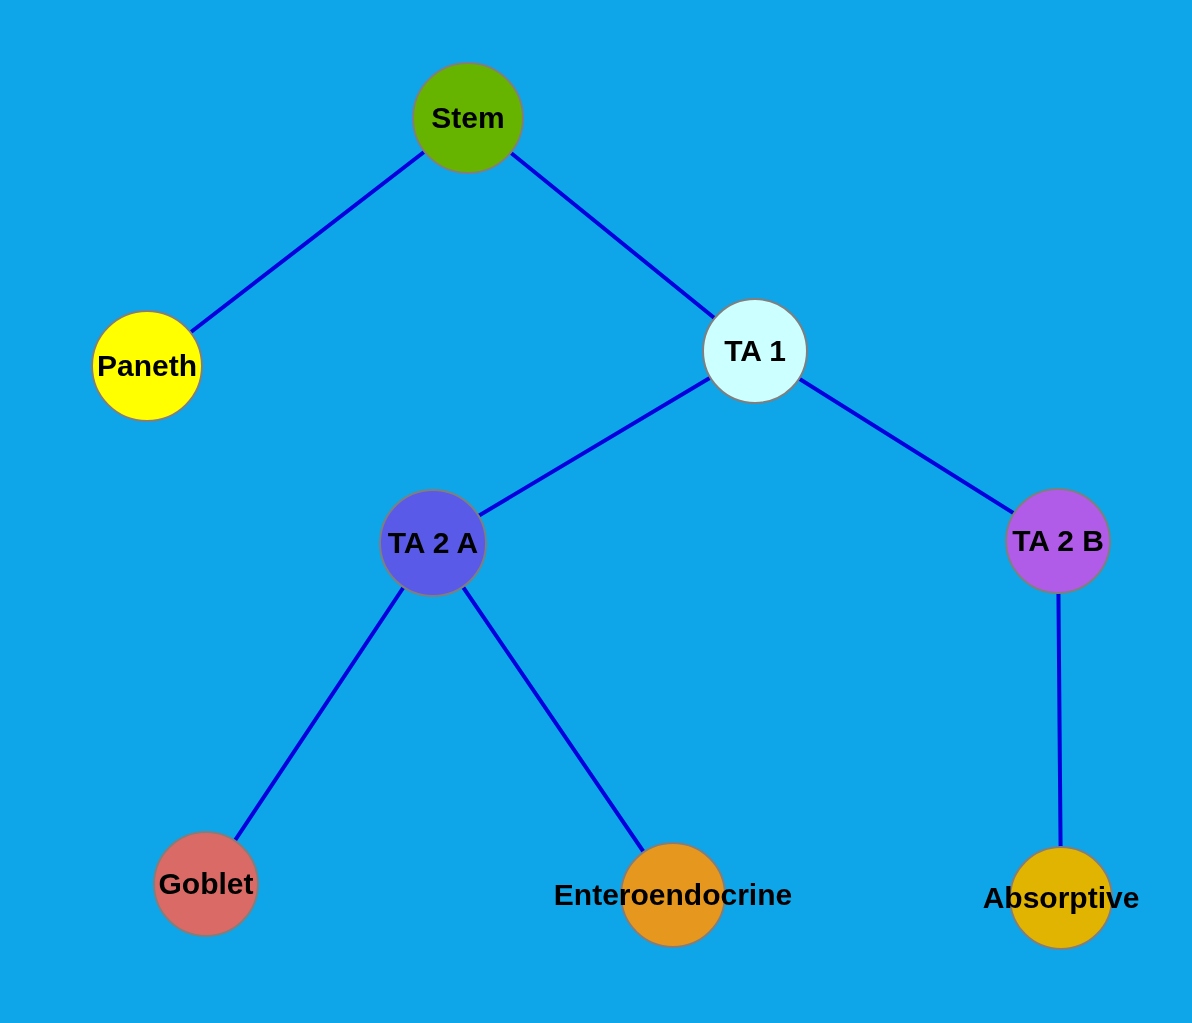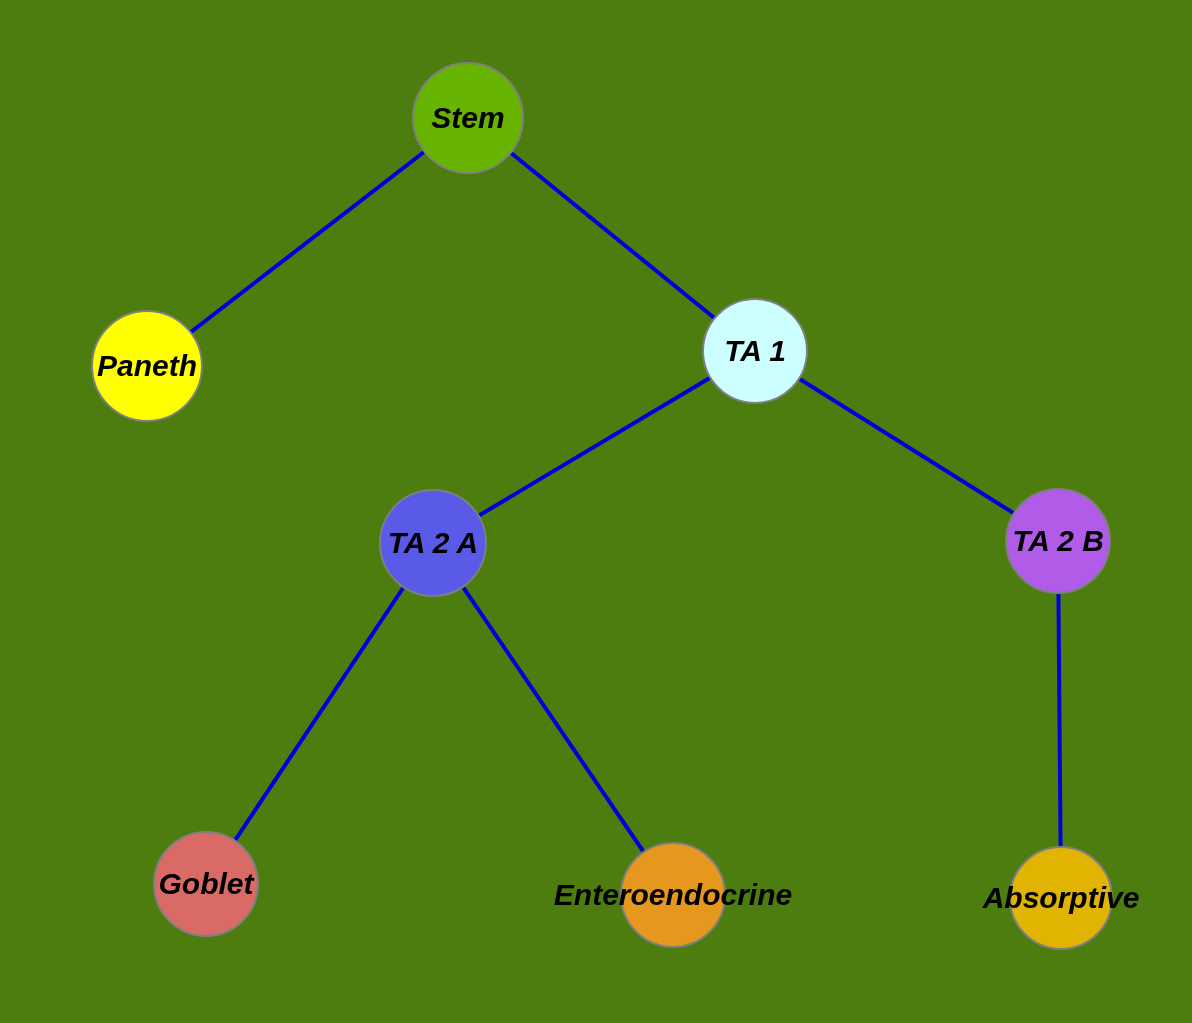--- a/index.html
+++ b/index.html
@@ -31,21 +31,21 @@
     font-weight: bold;
     font-size: 30px;
     fill: #000000;
     text-anchor: middle;
     pointer-events: none;
   }
 </style>
 </head>
 <body>
 
-<div class="canvas-wrap" style="background: #4d7c0f; font-style: italic;">
+<div class="canvas-wrap" style="background: #0ea5e9;">
   <svg id="graph-svg" width="1192" height="1023" viewBox="0 0 1192 1023" xmlns="http://www.w3.org/2000/svg">
     <g id="edges-layer">
         <line x1="468" y1="118" x2="147" y2="366" stroke="#0000dd" stroke-width="4" class="edge-line"></line>
         <line x1="468" y1="118" x2="755" y2="351" stroke="#0000dd" stroke-width="4" class="edge-line"></line>
         <line x1="755" y1="351" x2="433" y2="543" stroke="#0000dd" stroke-width="4" class="edge-line"></line>
         <line x1="755" y1="351" x2="1058" y2="541" stroke="#0000dd" stroke-width="4" class="edge-line"></line>
         <line x1="433" y1="543" x2="206" y2="884" stroke="#0000dd" stroke-width="4" class="edge-line"></line>
         <line x1="433" y1="543" x2="673" y2="895" stroke="#0000dd" stroke-width="4" class="edge-line"></line>
         <line x1="1058" y1="541" x2="1061" y2="898" stroke="#0000dd" stroke-width="4" class="edge-line"></line>
       </g>

